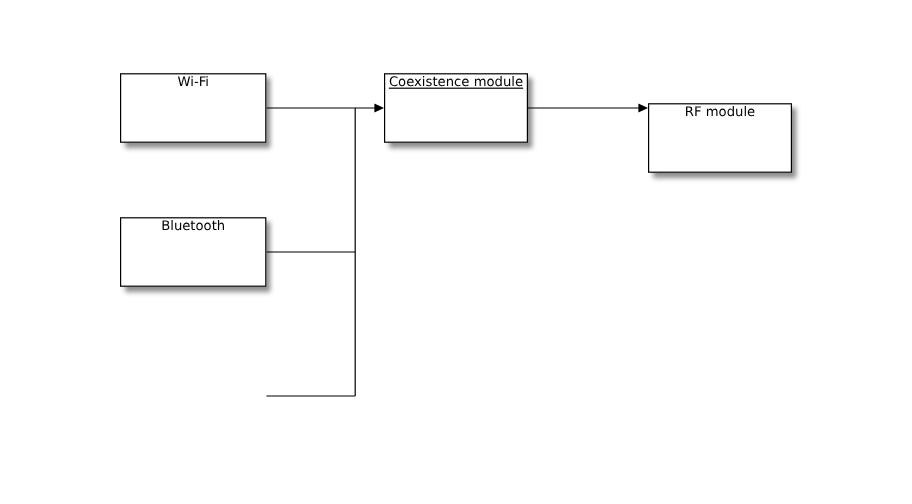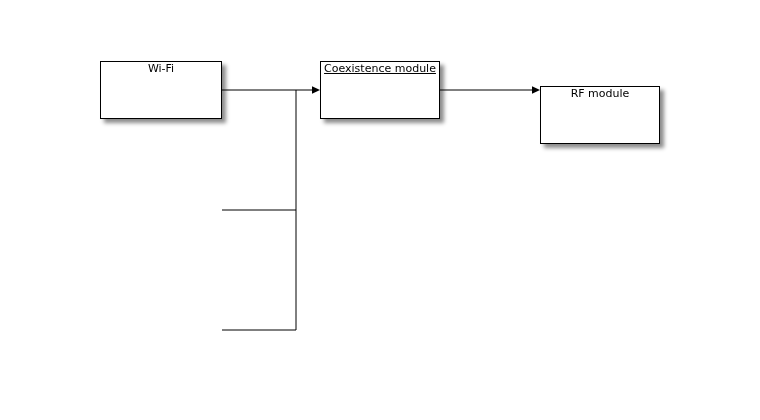--- a/index.html
+++ b/index.html
@@ -59,20 +59,23 @@
     <line x1="222" y1="330" x2="296" y2="330" stroke="#000000" stroke-width="1"></line>
 
     <line x1="440" y1="90" x2="533" y2="90" stroke="#000000" stroke-width="1"></line>
     <polygon points="540,90 532,86.2 532,93.8" fill="#000000"></polygon>
   </svg>
 
   <div class="node node-wifi">
     <span>Wi-Fi</span>
   </div>
 
+  <div class="node node-bluetooth">
+    <span>Bluetooth</span>
+  </div>
 
 
   <div class="node node-coex">
     <span>Coexistence module</span>
   </div>
 
   <div class="node node-rf">
     <span>RF module</span>
   </div>
 

